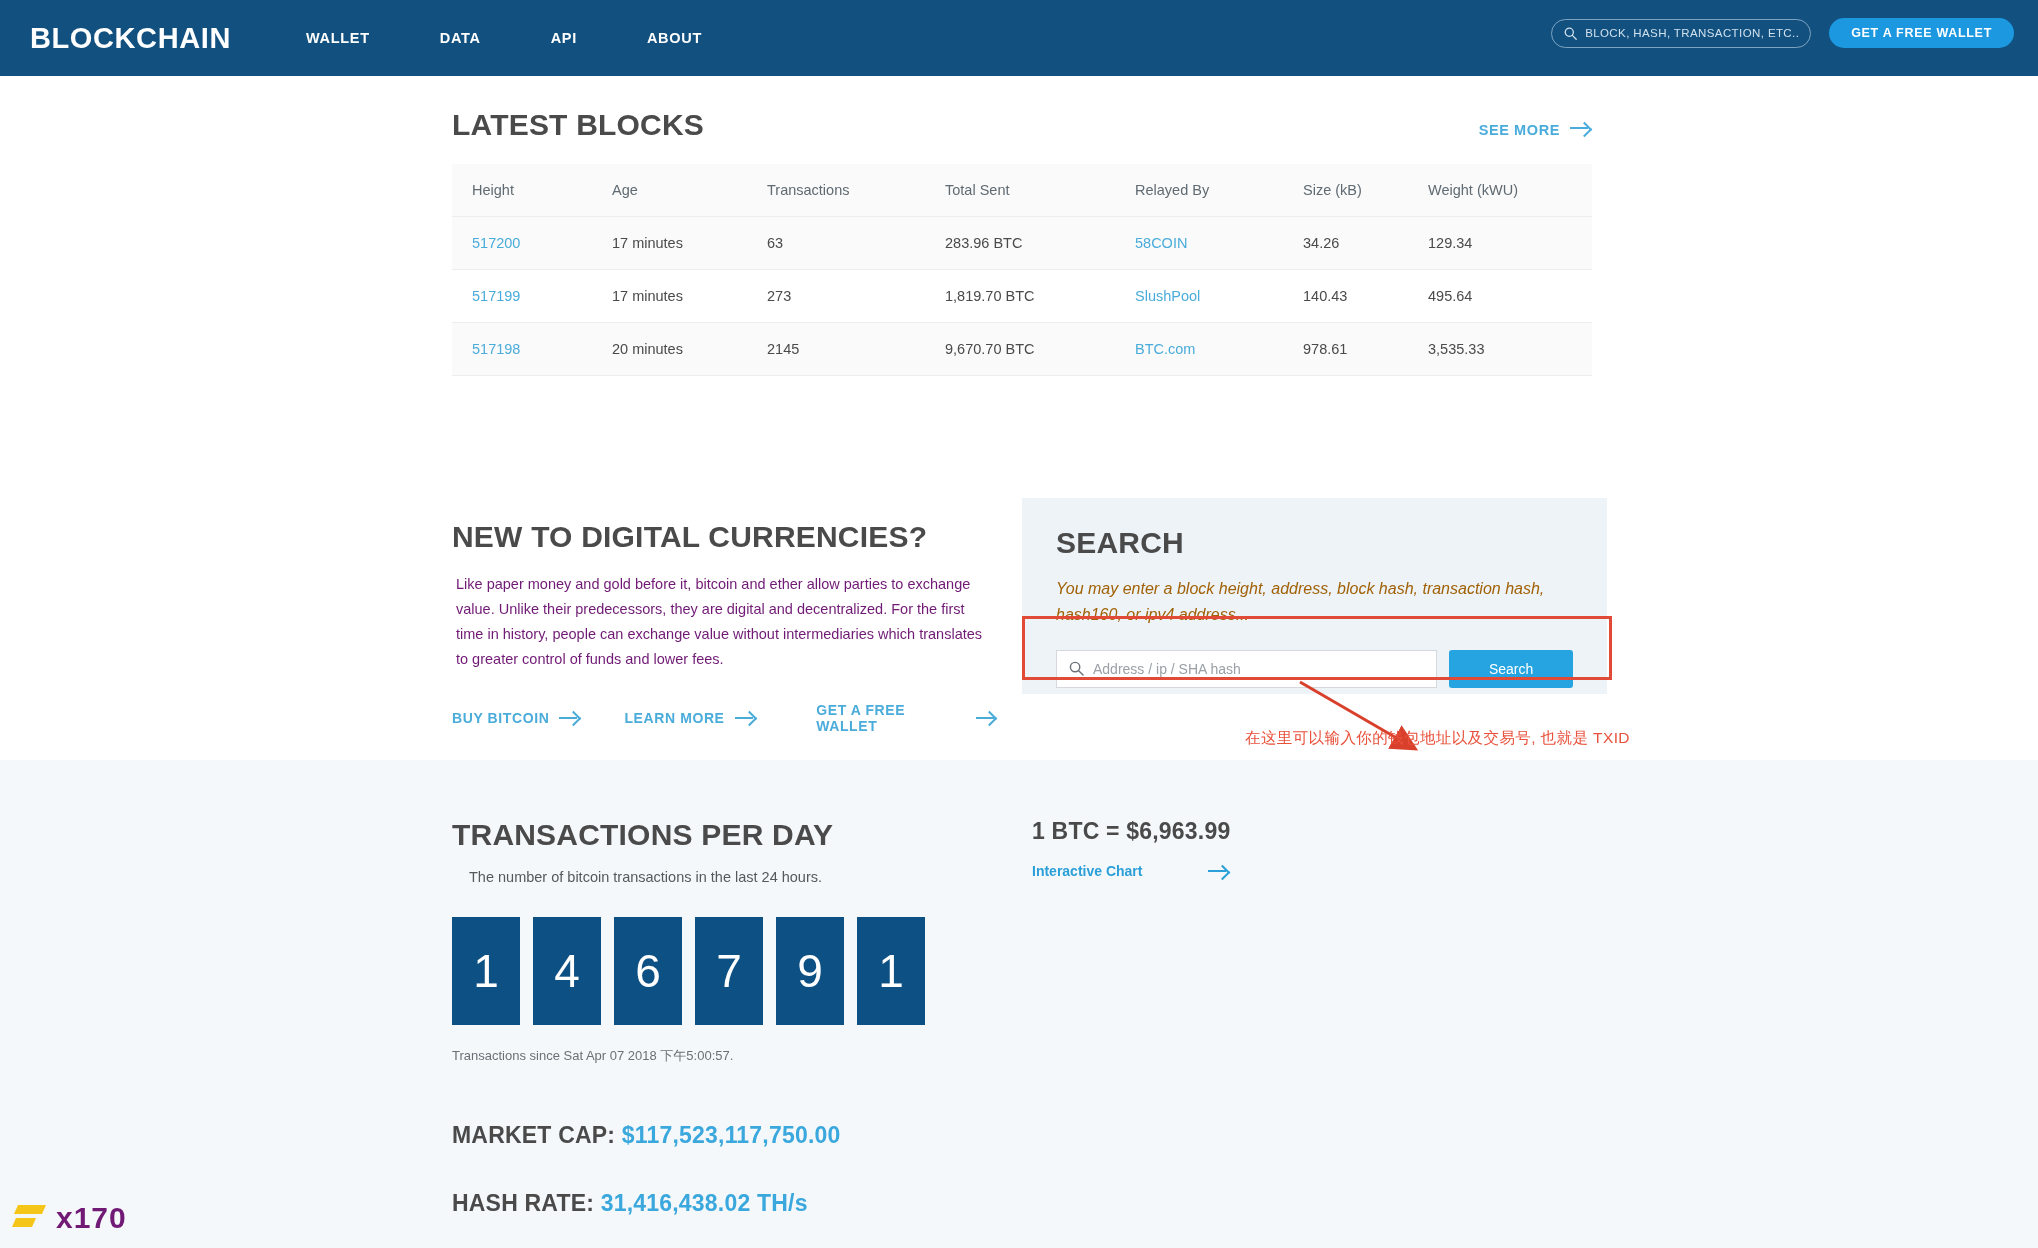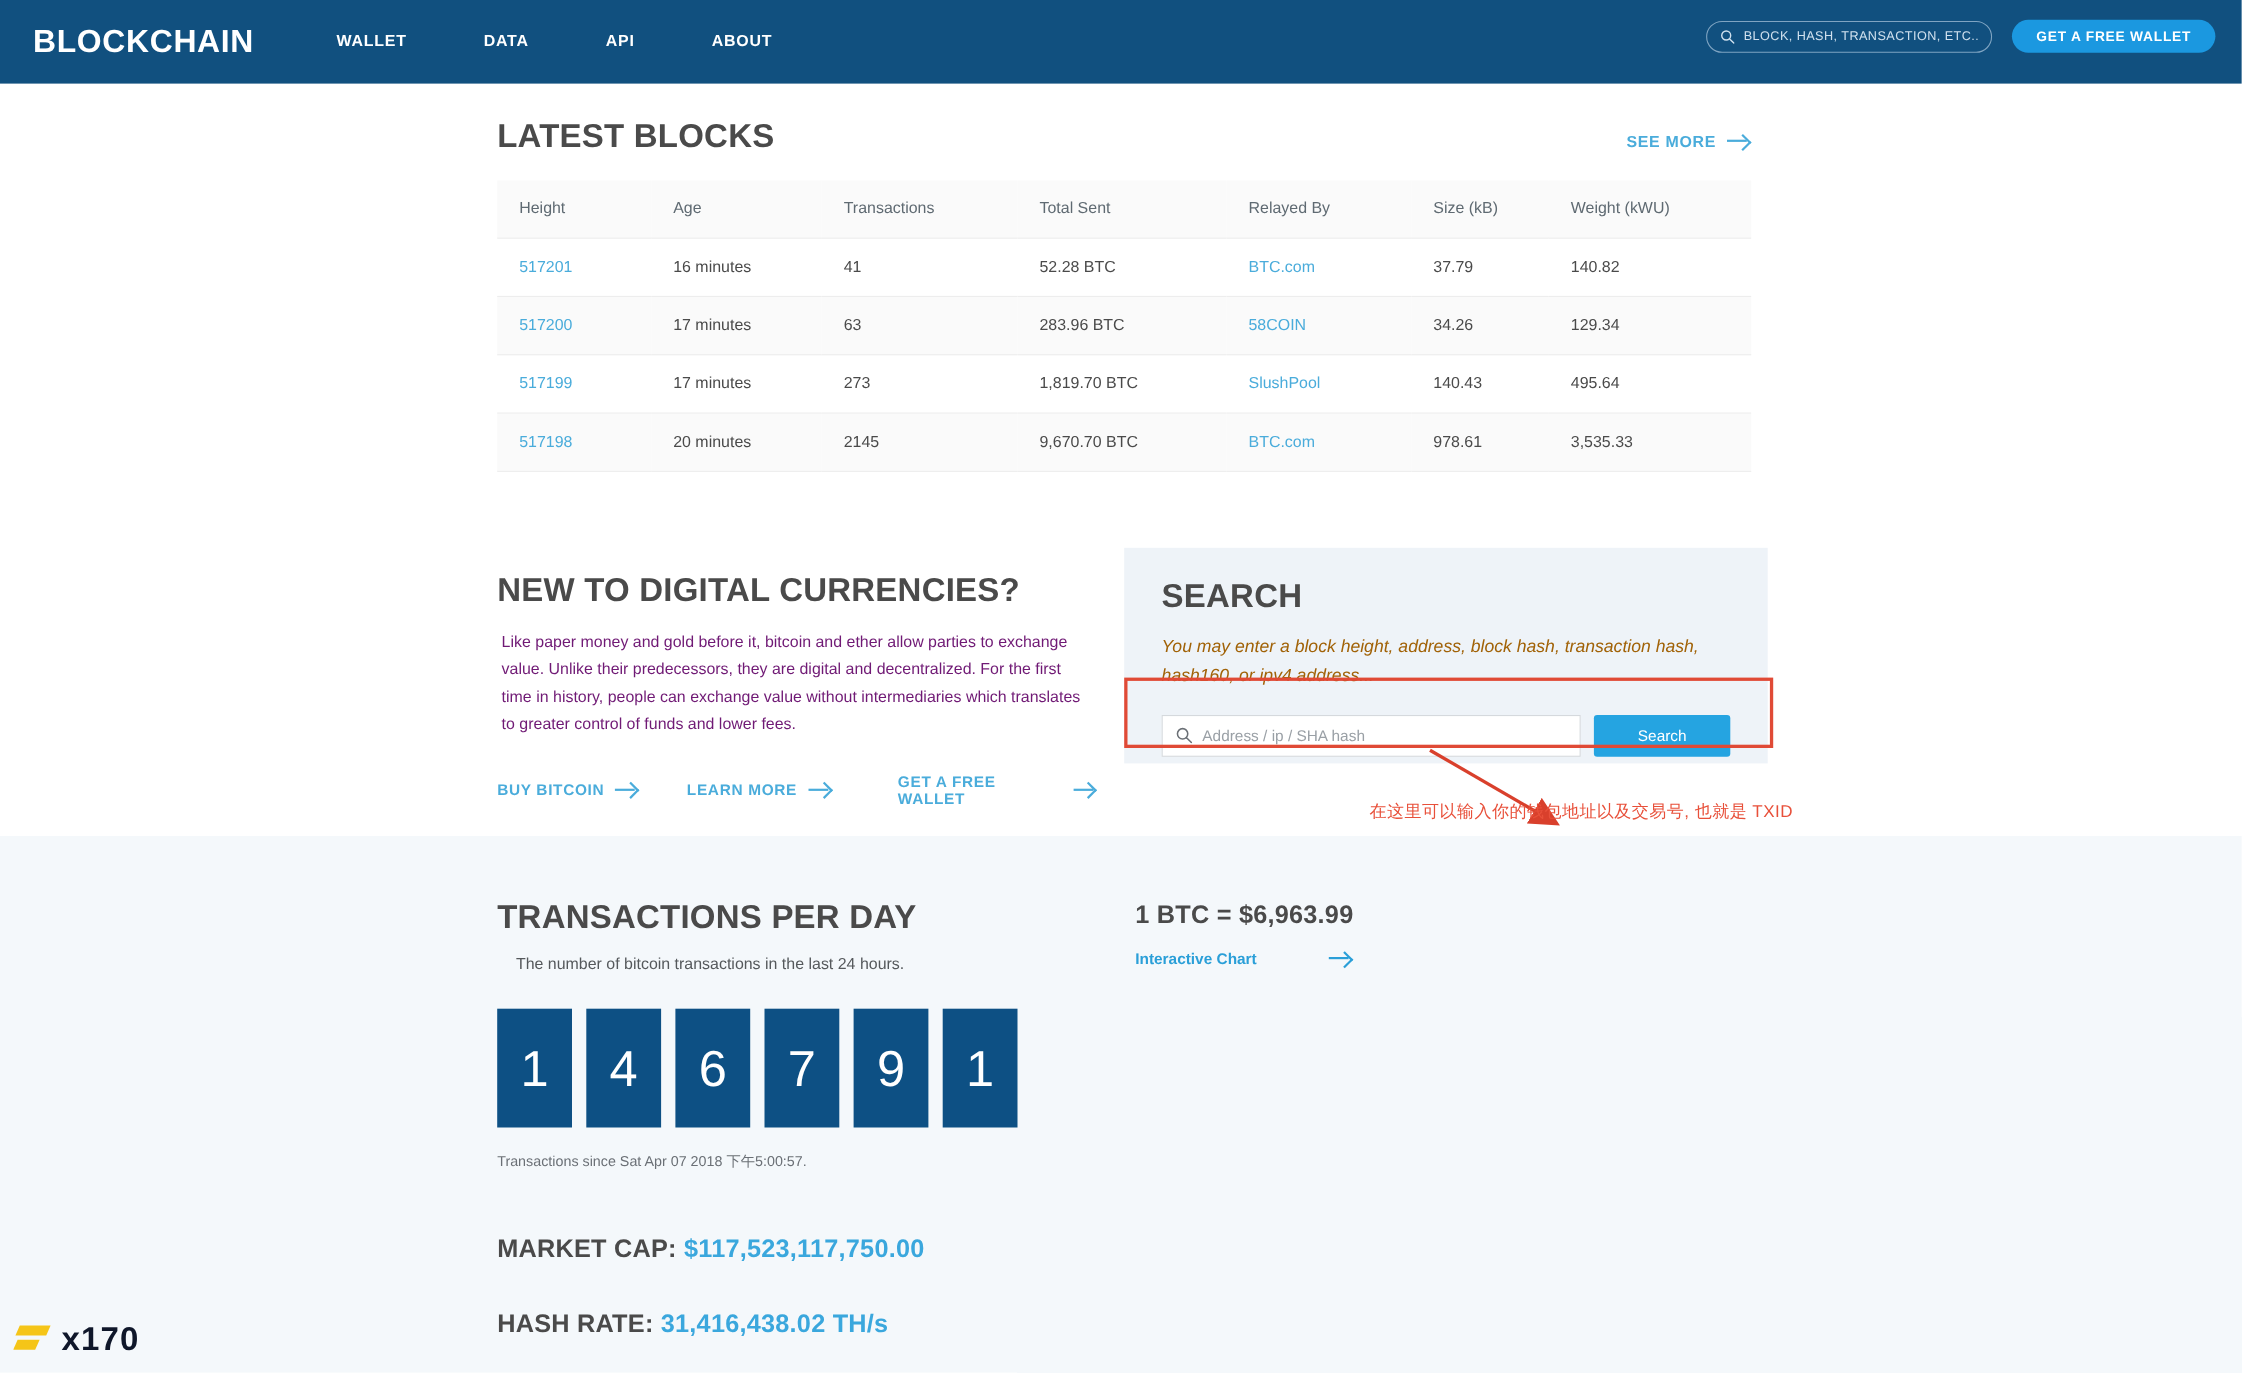--- a/index.html
+++ b/index.html
@@ -363,21 +363,21 @@
     position: absolute;
     left: 12px;
     top: 1198px;
     display: flex;
     align-items: center;
     height: 40px;
   }
   .wm-text {
     font-size: 30px;
     font-weight: bold;
-    color: #0f172a;
+    color: #701a75;
     letter-spacing: 1px;
     font-family: "Liberation Sans", sans-serif;
     margin-left: 2px;
   }
 </style>
 </head>
 <body>
 
 <div class="section-white"></div>
 <div class="section-grey"></div>
@@ -416,29 +416,20 @@
       <th class="col-h">Height</th>
       <th class="col-a">Age</th>
       <th class="col-t">Transactions</th>
       <th class="col-s">Total Sent</th>
       <th class="col-r">Relayed By</th>
       <th class="col-z">Size (kB)</th>
       <th>Weight (kWU)</th>
     </tr>
   </thead>
   <tbody>
-    <tr>
-      <td><span class="lnk">517201</span></td>
-      <td>16 minutes</td>
-      <td>41</td>
-      <td>52.28 BTC</td>
-      <td><span class="lnk">BTC.com</span></td>
-      <td>37.79</td>
-      <td>140.82</td>
-    </tr>
     <tr class="alt">
       <td><span class="lnk">517200</span></td>
       <td>17 minutes</td>
       <td>63</td>
       <td>283.96 BTC</td>
       <td><span class="lnk">58COIN</span></td>
       <td>34.26</td>
       <td>129.34</td>
     </tr>
     <tr>

